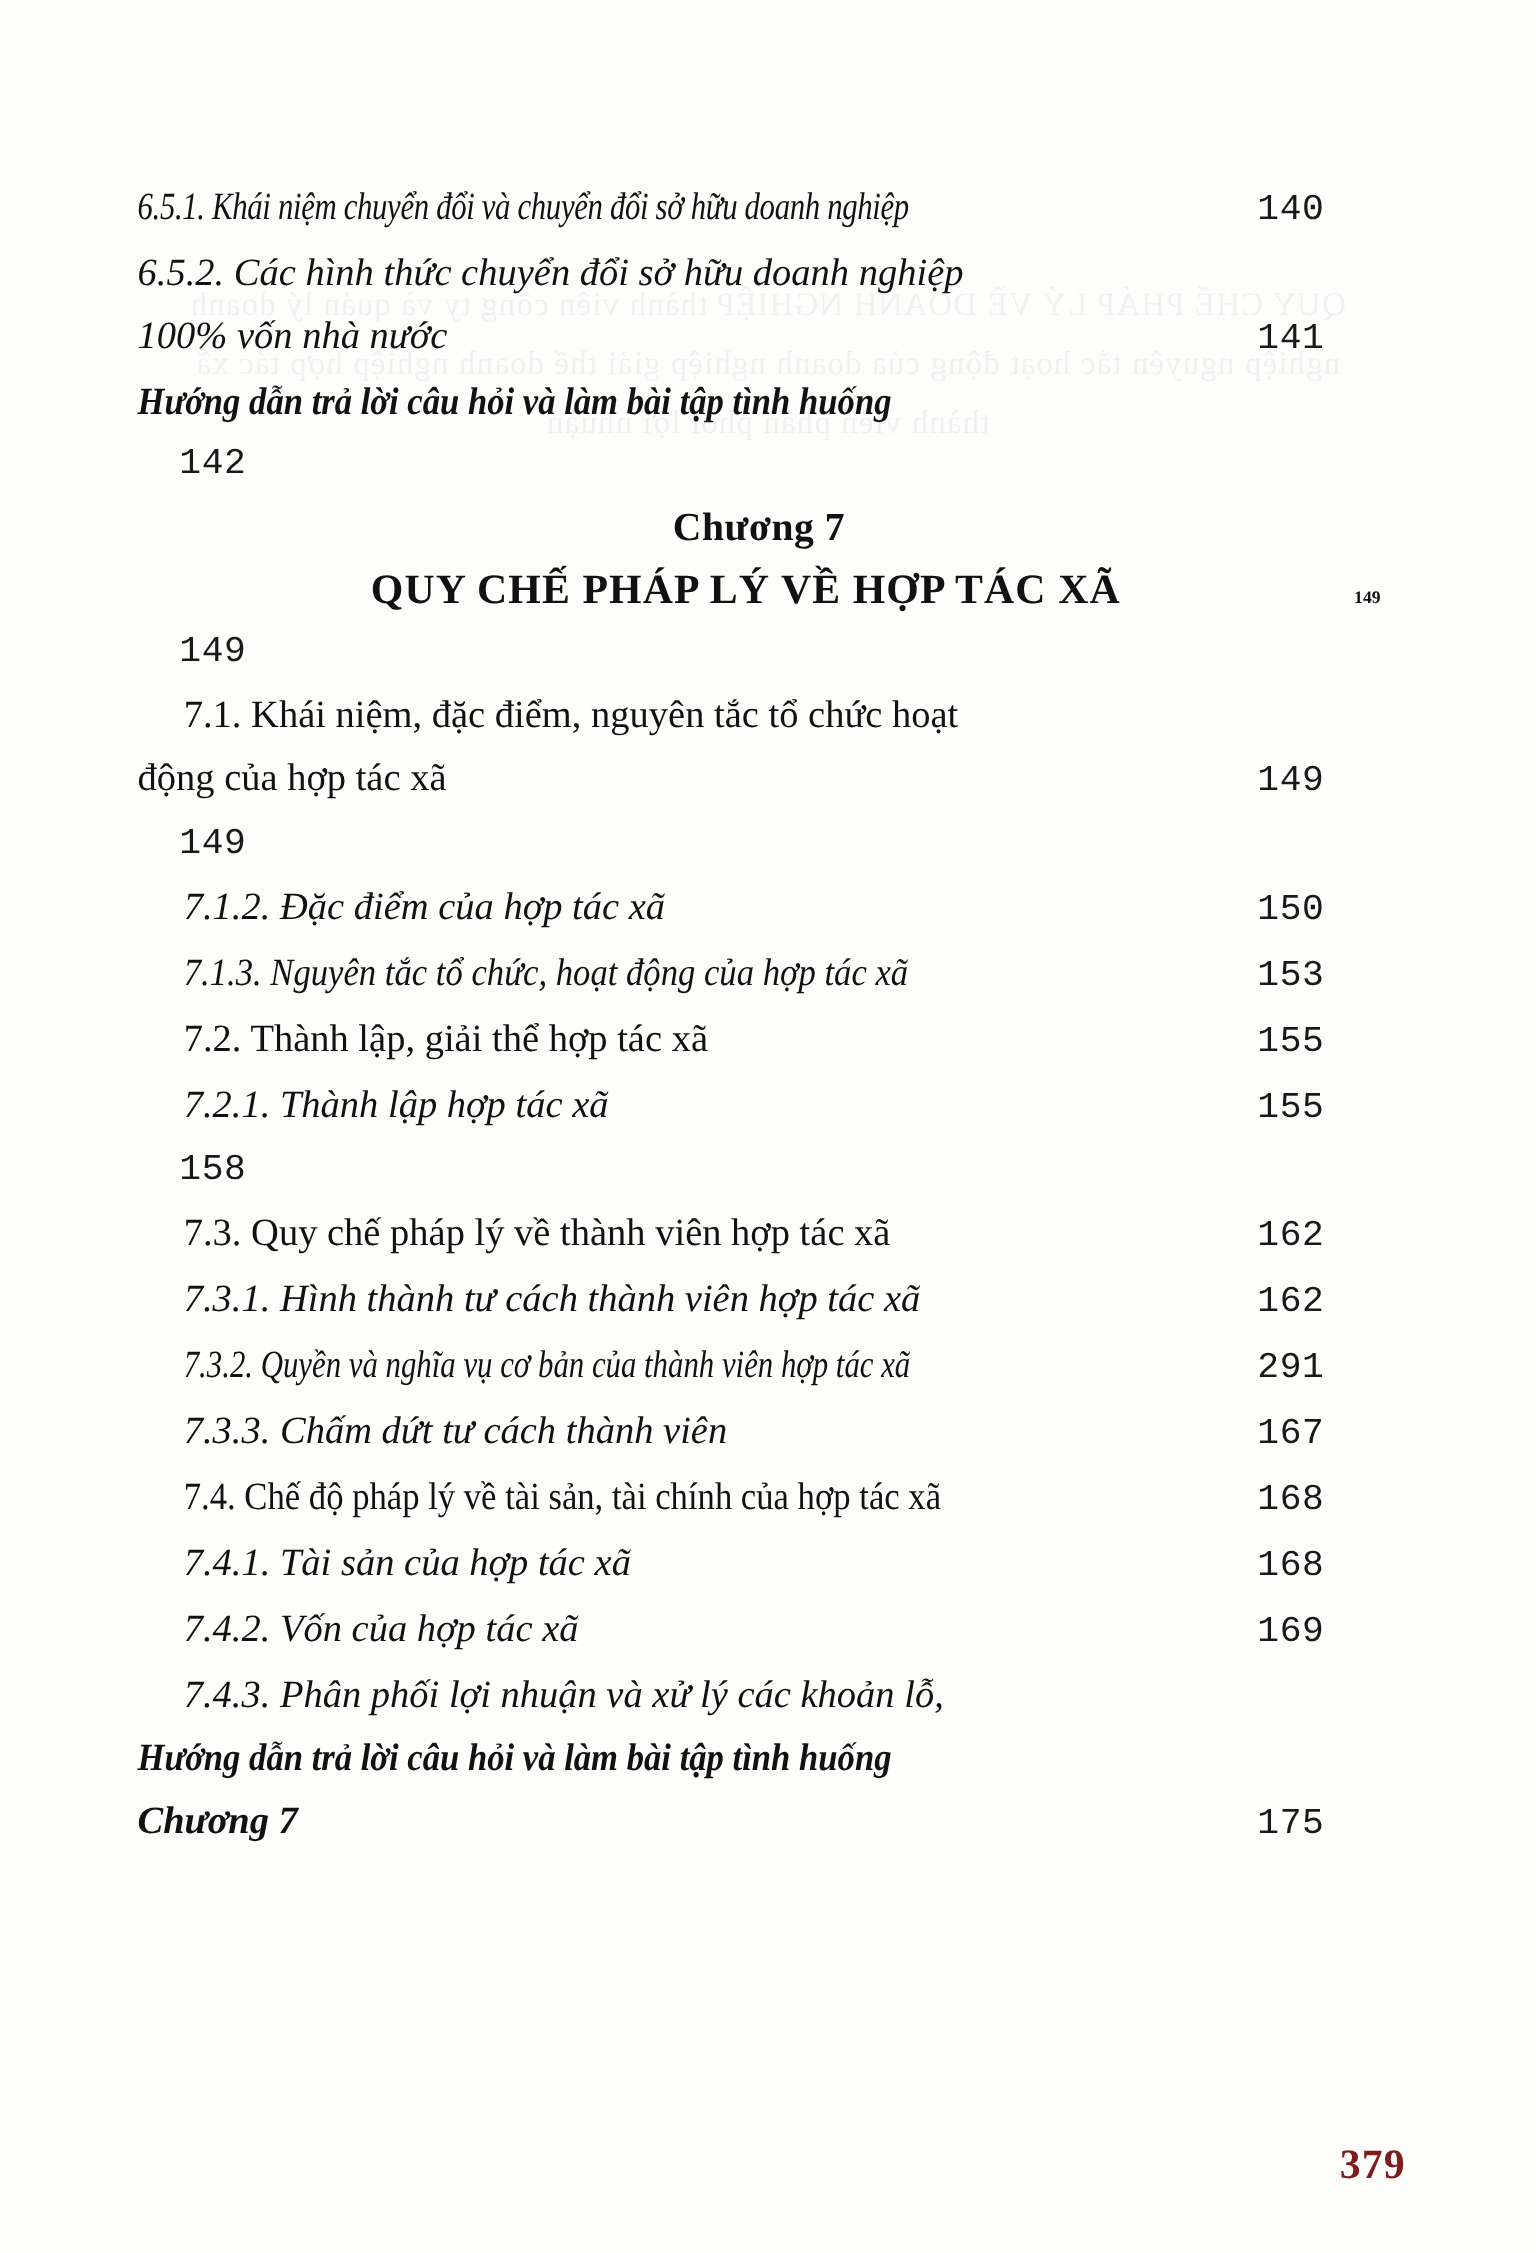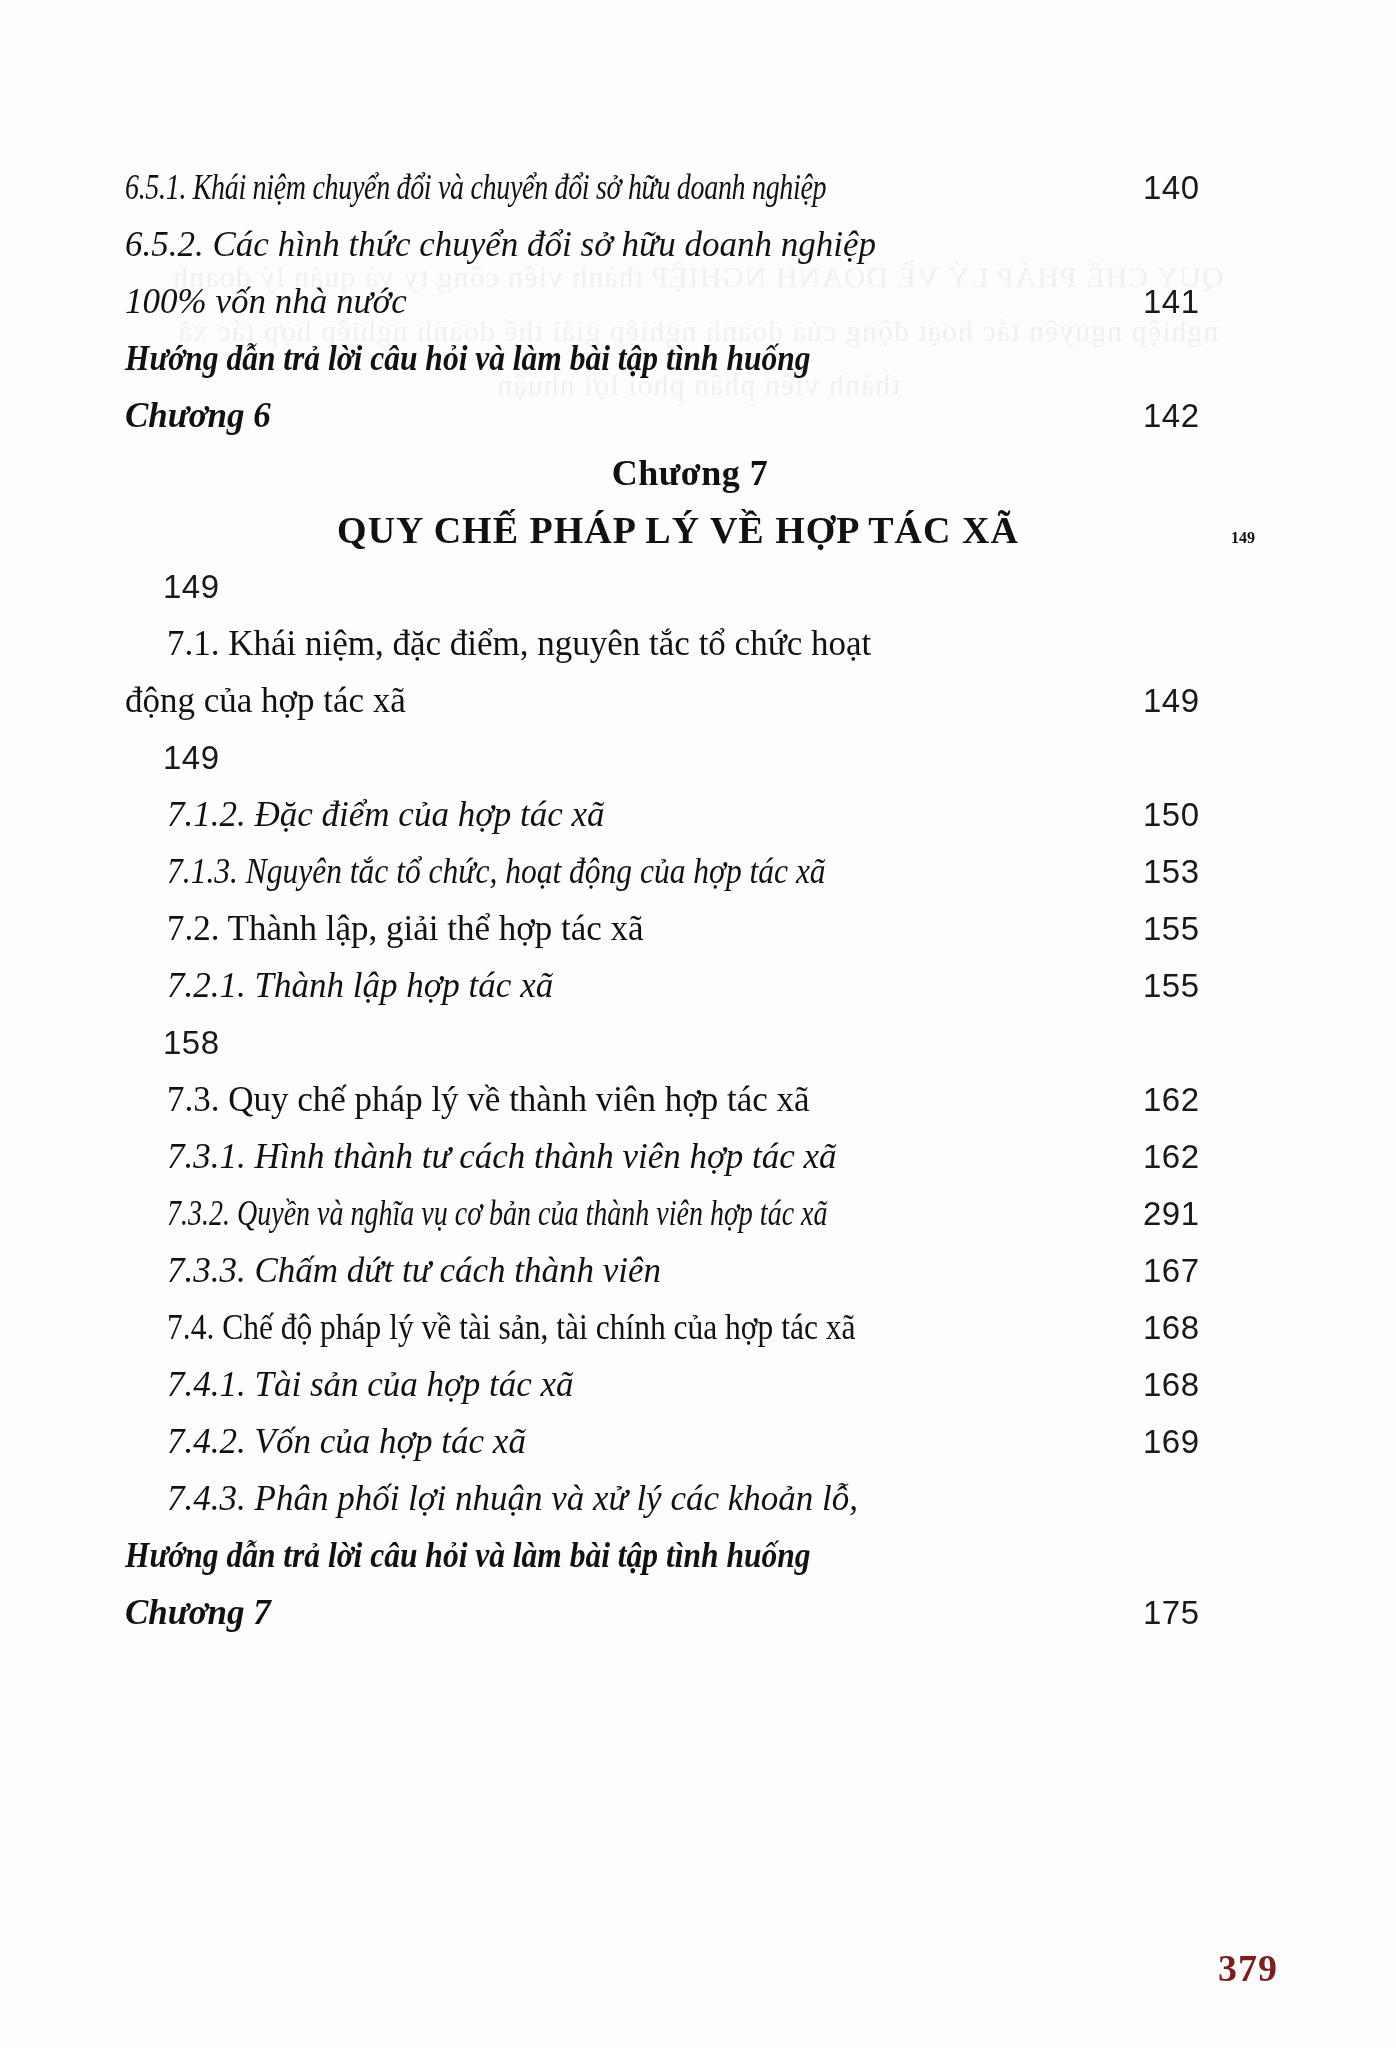--- a/index.html
+++ b/index.html
@@ -57,21 +57,21 @@
     white-space: pre-wrap;
   }
   .row .pg {
     flex: 0 0 112px;
     text-align: left;
     padding-left: 38px;
     font-size: 33px;
     line-height: 55px;
     font-style: normal;
     font-weight: normal;
-    font-family: Liberation Sans, sans-serif;
+    font-family: Liberation Mono, monospace;
     letter-spacing: 0.5px;
     color: #191919;
   }
   
   .it      { font-style: italic; font-weight: normal; }
   .bi      { font-style: italic; font-weight: bold; }
   .rg      { font-style: normal; font-weight: normal; }
   .ind1    { padding-left: 0px; }
   .ind2    { padding-left: 42px; }
   .just    { text-align: justify; text-justify: inter-word; }
@@ -142,21 +142,20 @@
       <div class="txt it ind1">100% vốn nhà nước</div>
       <div class="pg">141</div>
     </div>
 
     <div class="row">
       <div class="txt bi ind1"><span class="squeeze9">Hướng dẫn trả lời câu hỏi và làm bài tập tình huống</span></div>
       <div class="pg"></div>
     </div>
 
     <div class="row">
-      <div class="txt bi ind1">Chương 6</div>
       <div class="pg">142</div>
     </div>
 
     <div class="chapter-head">
       <div class="ch-no">Chương 7</div>
       <div class="ch-title-row">
         <div class="ch-title">QUY CHẾ PHÁP LÝ VỀ HỢP TÁC XÃ</div>
         <div class="pg">149</div>
       </div>
     </div>

